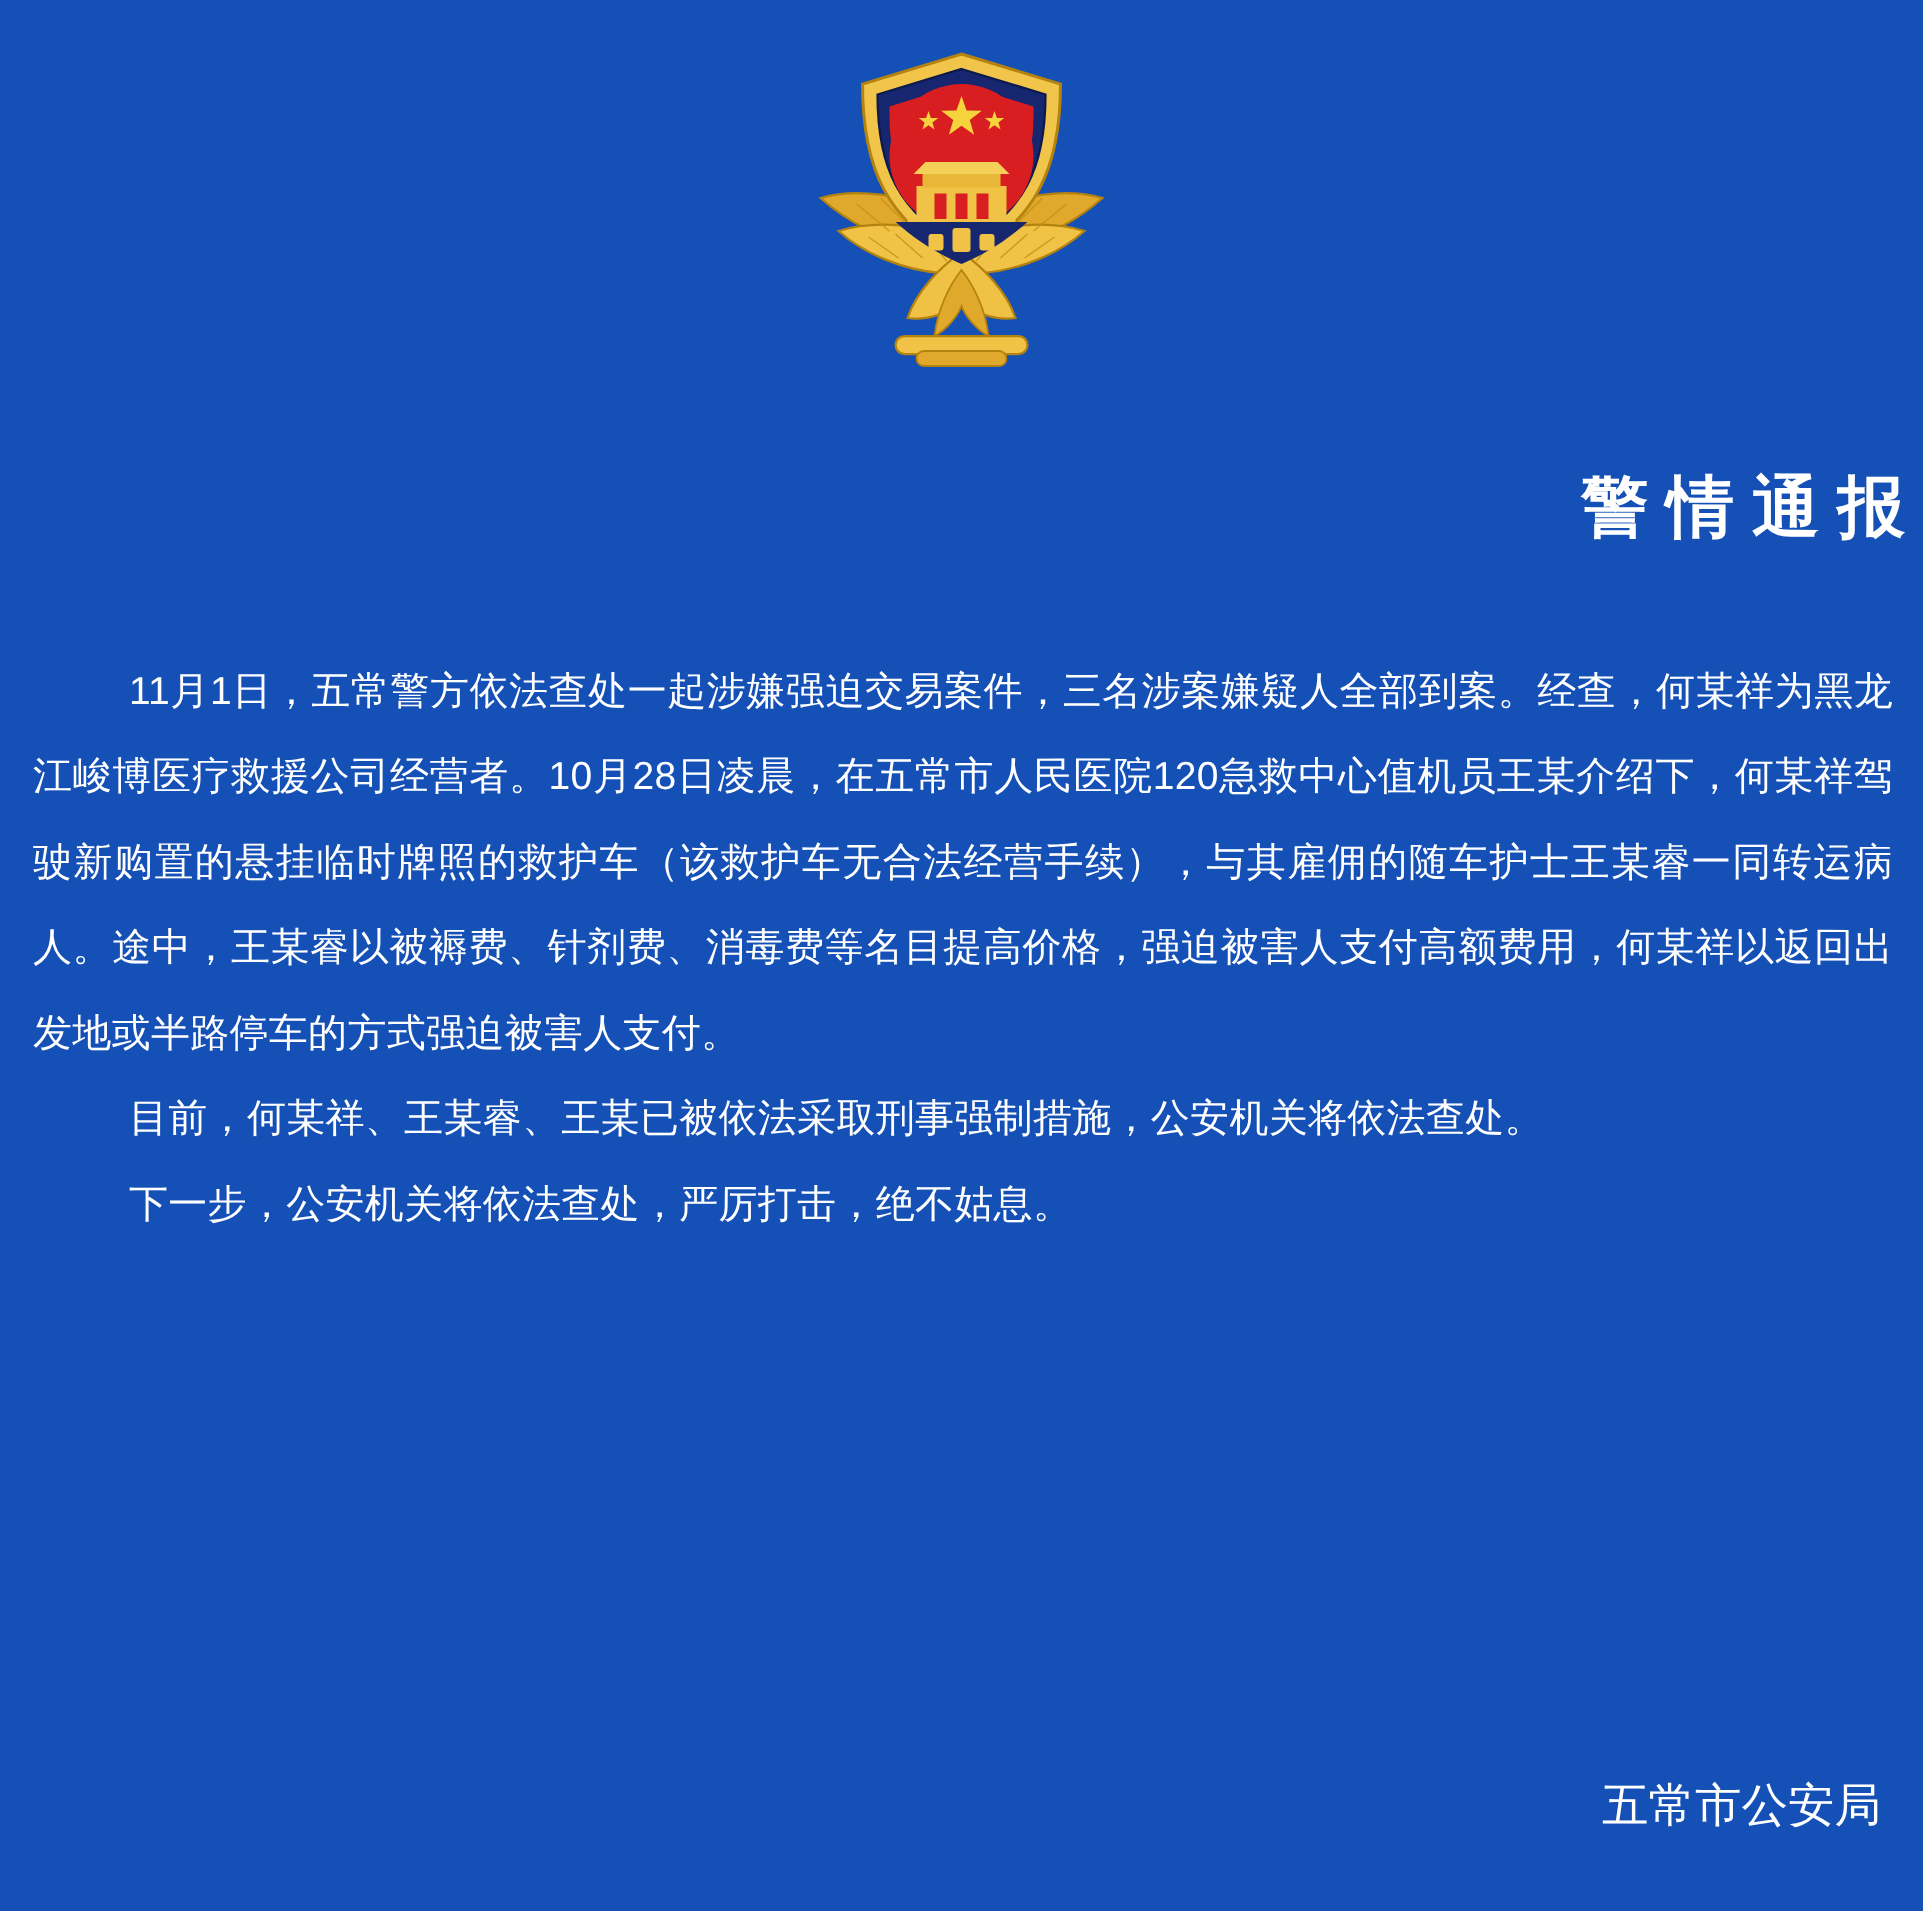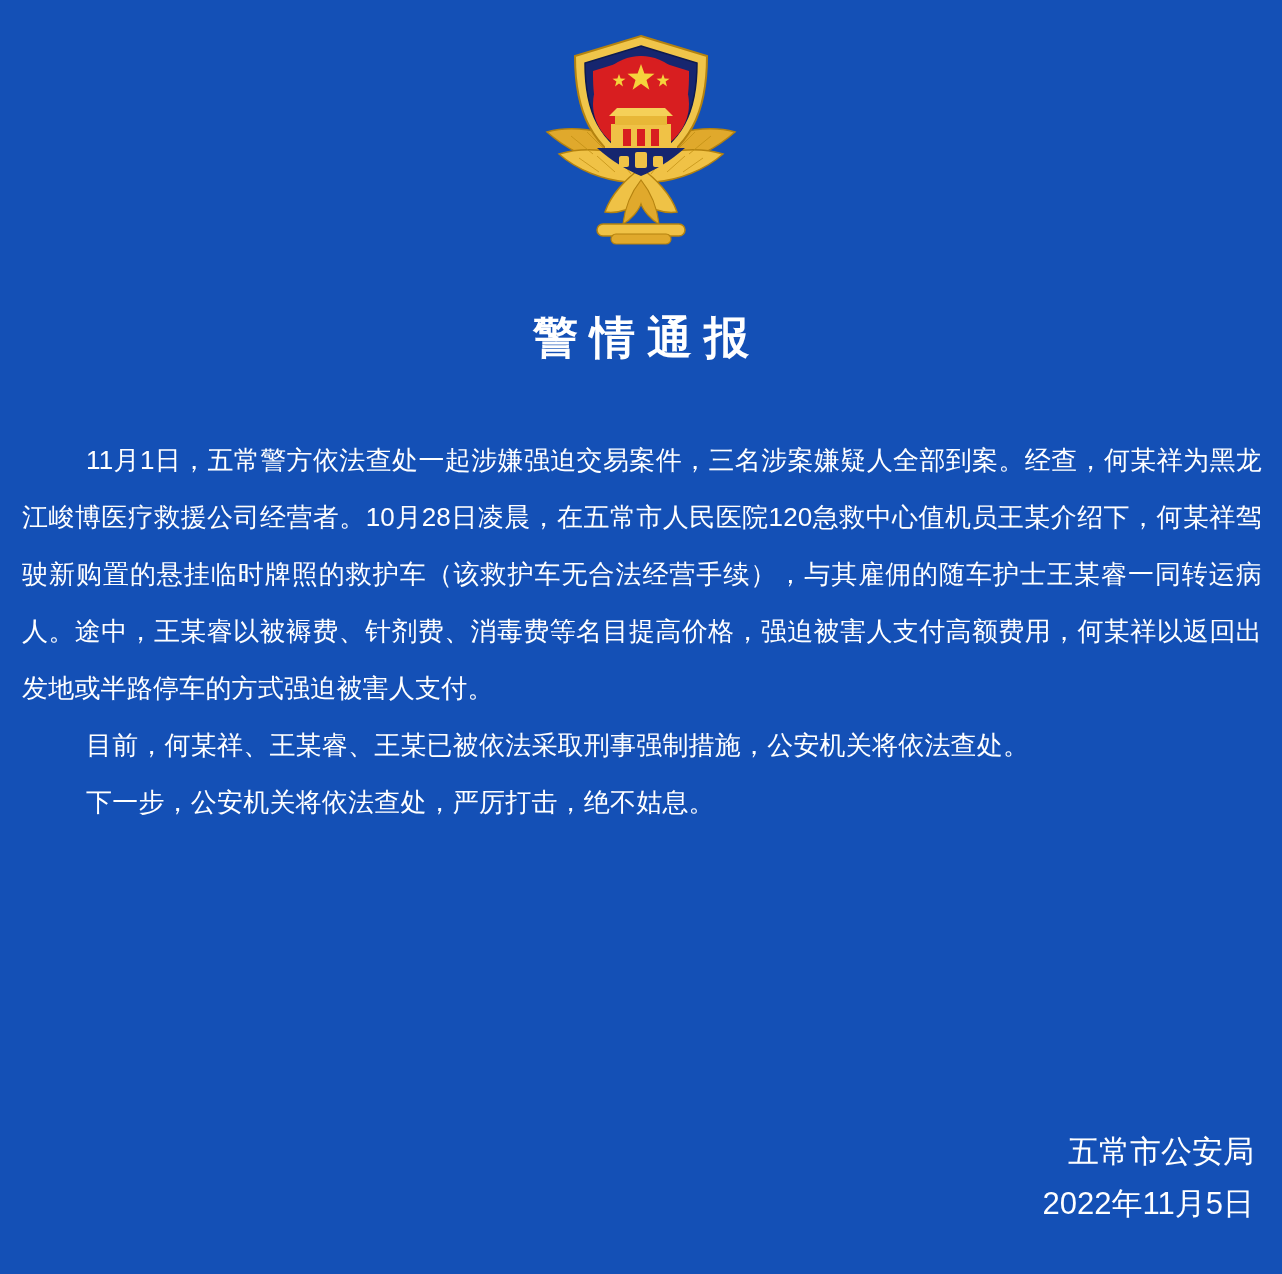--- a/index.html
+++ b/index.html
@@ -37,21 +37,21 @@
     height: 226px;
   }
   .emblem svg { display: block; }
 
   
   .title {
     position: absolute;
     top: 308px;
     left: 0;
     width: 100%;
-    text-align: center;
+    text-align: right;
     color: #ffffff;
     font-size: 45px;
     font-weight: bold;
     letter-spacing: 12px;
     text-indent: 12px;
     font-family: "Liberation Serif", "DejaVu Serif", serif;
   }
 
   
   .body-text {
@@ -162,16 +162,15 @@
   <div class="title">警情通报</div>
 
   <div class="body-text">
     <p>11月1日，五常警方依法查处一起涉嫌强迫交易案件，三名涉案嫌疑人全部到案。经查，何某祥为黑龙江峻博医疗救援公司经营者。10月28日凌晨，在五常市人民医院120急救中心值机员王某介绍下，何某祥驾驶新购置的悬挂临时牌照的救护车（该救护车无合法经营手续），与其雇佣的随车护士王某睿一同转运病人。途中，王某睿以被褥费、针剂费、消毒费等名目提高价格，强迫被害人支付高额费用，何某祥以返回出发地或半路停车的方式强迫被害人支付。</p>
     <p>目前，何某祥、王某睿、王某已被依法采取刑事强制措施，公安机关将依法查处。</p>
     <p>下一步，公安机关将依法查处，严厉打击，绝不姑息。</p>
   </div>
 
   <div class="signature">
     <div>五常市公安局</div>
-    <div>2022年11月5日</div>
   </div>
 
 </div>
 
 </body></html>

